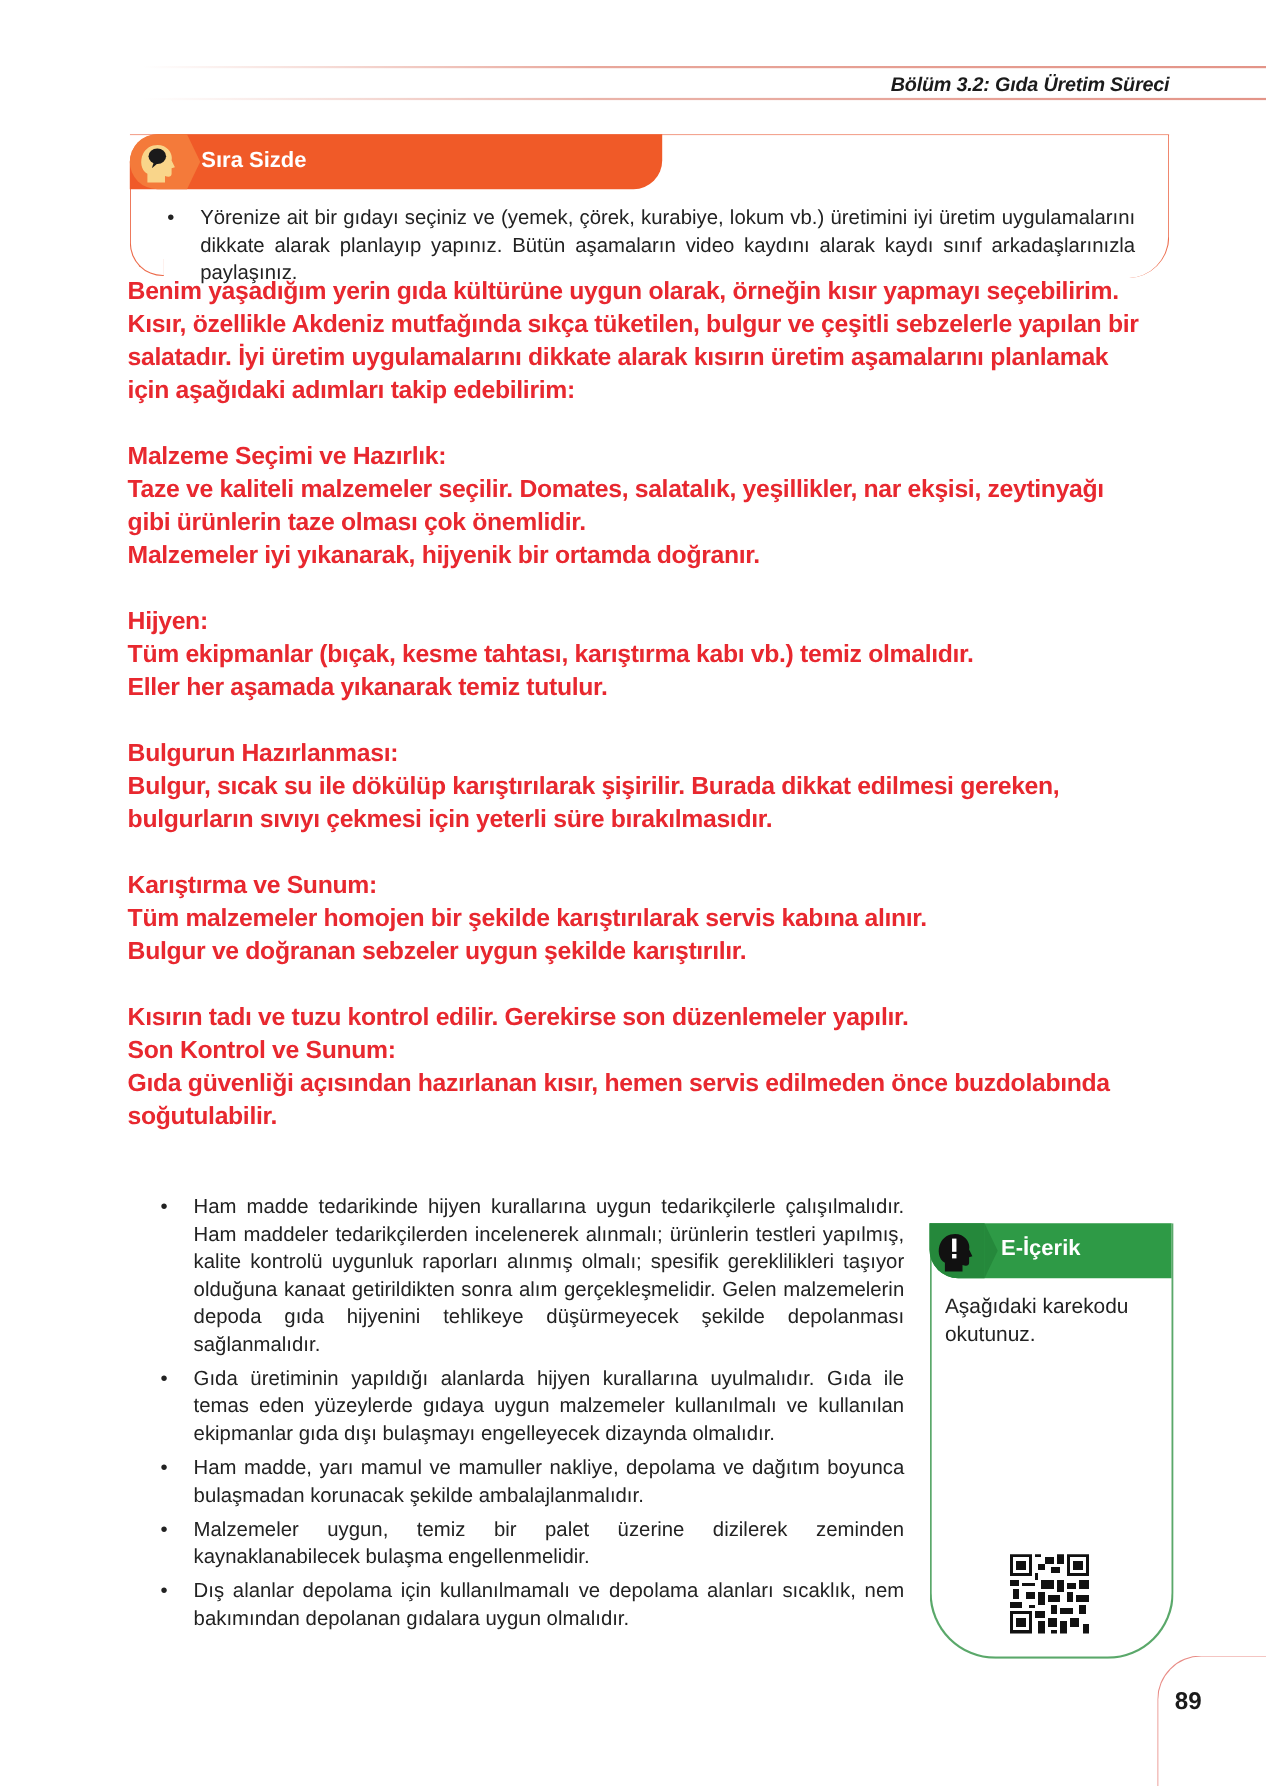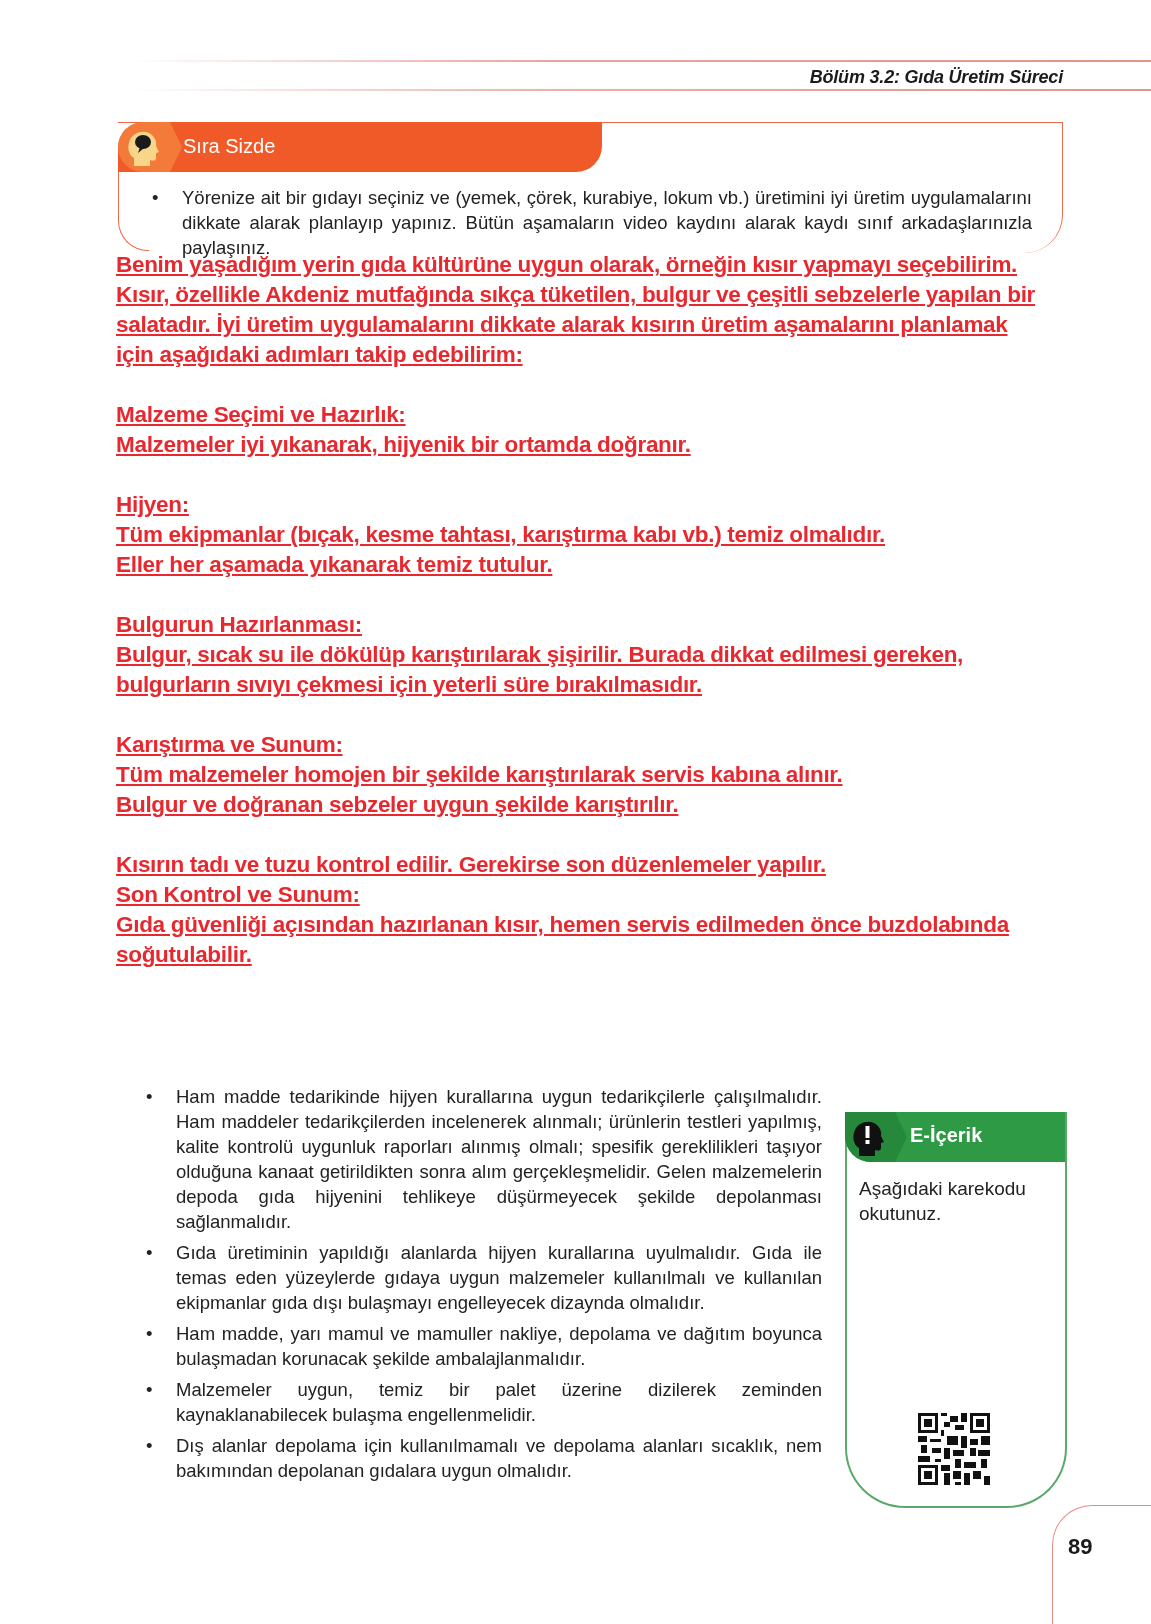--- a/index.html
+++ b/index.html
@@ -12,28 +12,28 @@
   .hdr-title { position:absolute; right:88px; top:67px; font-size:18px; font-weight:bold; font-style:italic; color:#1b1b1b; letter-spacing:-0.2px; }
 
   
   .sira-box { position:absolute; left:118px; top:122px; width:944px; height:130px;
     border:1.5px solid #ec6a4a; border-top:1.5px solid #ec6a4a; border-radius:0 0 38px 0; border-left:none; border-bottom:none; }
   .sira-box-left { position:absolute; left:118px; top:150px; width:30px; height:100px; border-left:1.5px solid #ec6a4a; border-bottom:1.5px solid #ec6a4a; border-radius:0 0 0 30px; }
   .sira-tab { position:absolute; left:118px; top:122px; width:484px; height:50px; background:#f05a28;
     border-radius:26px 0 26px 0; }
   .sira-icon-circle { position:absolute; left:118px; top:122px; width:52px; height:50px; background:#f47a3a; border-radius:26px 0 0 26px; }
   .sira-icon-arrow { position:absolute; left:170px; top:122px; width:0; height:0; border-top:25px solid transparent; border-bottom:25px solid transparent; border-left:12px solid #f47a3a; }
-  .sira-title { position:absolute; left:183px; top:135px; font-size:20px; font-weight:normal; color:#ffffff; }
+  .sira-title { position:absolute; left:183px; top:135px; font-size:20px; font-weight:bold; color:#ffffff; }
   .sira-text { position:absolute; left:152px; top:185px; width:880px; font-size:18.5px; line-height:25px; color:#222; text-align:justify; }
   .bullet { position:absolute; left:0; }
   .sira-text .txt { display:block; padding-left:30px; }
 
   
   .answer { position:absolute; left:116px; top:250px; width:930px; color:#e8282f; font-weight:bold; font-size:22.5px; line-height:30px; letter-spacing:-0.3px; font-family:"Liberation Sans", sans-serif; }
-  .answer p { margin:0;text-decoration:underline; }
+  .answer p { margin:0; }
   .answer .gap { height:30px; }
 
   
   .list { position:absolute; left:146px; top:1084px; width:676px; font-size:18.5px; line-height:25px; color:#222; }
   .list .item { position:relative; padding-left:30px; margin-bottom:6px; text-align:justify; }
   .list .item .dot { position:absolute; left:0; top:0; }
 
   
   .eic-box { position:absolute; left:845px; top:1112px; width:218px; height:394px; border:2px solid #5aa86a; border-top:none; border-radius:0 0 60px 60px; }
   .eic-tab { position:absolute; left:845px; top:1112px; width:220px; height:50px; background:#2e9a46; border-radius:0 0 0 26px; }
@@ -70,20 +70,21 @@
   <div class="sira-text">
     <span class="bullet">•</span>
     <span class="txt">Yörenize ait bir gıdayı seçiniz ve (yemek, çörek, kurabiye, lokum vb.) üretimini iyi üretim uygulamalarını dikkate alarak planlayıp yapınız. Bütün aşamaların video kaydını alarak kaydı sınıf arkadaşlarınızla paylaşınız.</span>
   </div>
 </div>
 
 <div class="answer">
   <p>Benim yaşadığım yerin gıda kültürüne uygun olarak, örneğin kısır yapmayı seçebilirim. Kısır, özellikle Akdeniz mutfağında sıkça tüketilen, bulgur ve çeşitli sebzelerle yapılan bir salatadır. İyi üretim uygulamalarını dikkate alarak kısırın üretim aşamalarını planlamak için aşağıdaki adımları takip edebilirim:</p>
   <div class="gap"></div>
   <p>Malzeme Seçimi ve Hazırlık:</p>
+  <p>Taze ve kaliteli malzemeler seçilir. Domates, salatalık, yeşillikler, nar ekşisi, zeytinyağı gibi ürünlerin taze olması çok önemlidir.</p>
   <p>Malzemeler iyi yıkanarak, hijyenik bir ortamda doğranır.</p>
   <div class="gap"></div>
   <p>Hijyen:</p>
   <p>Tüm ekipmanlar (bıçak, kesme tahtası, karıştırma kabı vb.) temiz olmalıdır.</p>
   <p>Eller her aşamada yıkanarak temiz tutulur.</p>
   <div class="gap"></div>
   <p>Bulgurun Hazırlanması:</p>
   <p>Bulgur, sıcak su ile dökülüp karıştırılarak şişirilir. Burada dikkat edilmesi gereken, bulgurların sıvıyı çekmesi için yeterli süre bırakılmasıdır.</p>
   <div class="gap"></div>
   <p>Karıştırma ve Sunum:</p>

